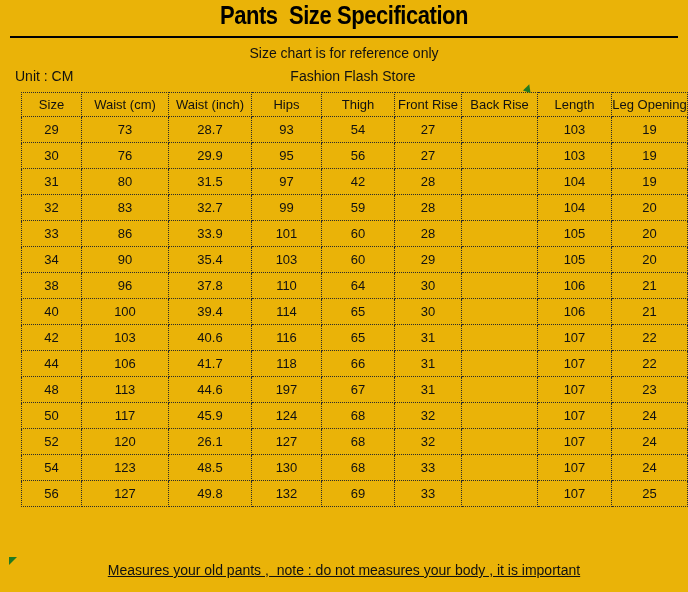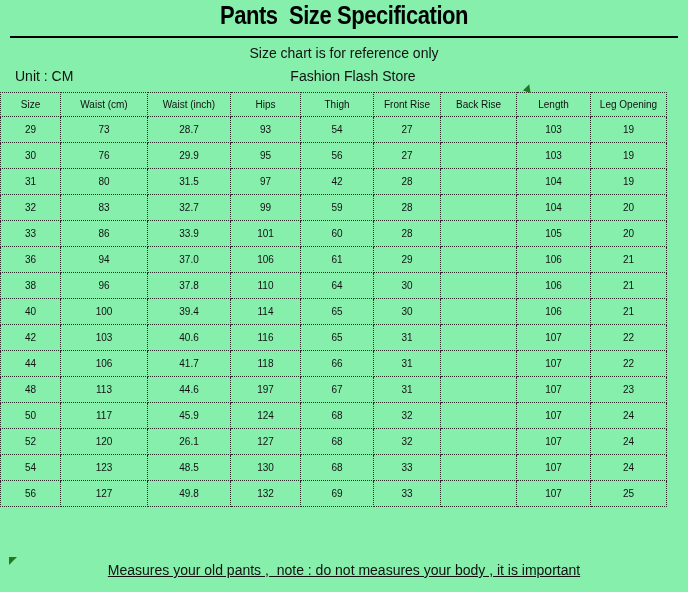--- a/index.html
+++ b/index.html
@@ -4,21 +4,21 @@
 <style>
   html, body {
     margin: 0;
     padding: 0;
     background: #ffffff;
   }
   .page {
     position: relative;
     width: 688px;
     height: 592px;
-    background: #86efac;
+    background: #eab308;
     font-family: "Liberation Sans", "DejaVu Sans", sans-serif;
     color: #111111;
     overflow: hidden;
   }
   .title {
     position: absolute;
     top: 1px;
     left: 0;
     width: 100%;
     margin: 0;
@@ -64,25 +64,25 @@
     position: absolute;
     left: 0;
     top: 0;
     width: 100%;
     text-align: center;
     padding-left: 9px;
   }
   table.size-table {
     position: absolute;
     top: 92px;
-    left: 0;
+    left: 21px;
     width: 666px;
     border-collapse: collapse;
     table-layout: fixed;
-    font-size: 10px;
+    font-size: 13px;
   }
   table.size-table th,
   table.size-table td {
     border: 1px dotted #2b2b2b;
     text-align: center;
     vertical-align: middle;
     padding: 0;
     font-weight: normal;
     color: #111111;
     overflow: hidden;
@@ -212,29 +212,29 @@
           <td>86</td>
           <td>33.9</td>
           <td>101</td>
           <td>60</td>
           <td>28</td>
           <td></td>
           <td>105</td>
           <td>20</td>
         </tr>
         <tr>
-          <td>36</td>
-          <td>94</td>
-          <td>37.0</td>
-          <td>106</td>
-          <td>61</td>
+          <td>34</td>
+          <td>90</td>
+          <td>35.4</td>
+          <td>103</td>
+          <td>60</td>
           <td>29</td>
           <td></td>
-          <td>106</td>
-          <td>21</td>
+          <td>105</td>
+          <td>20</td>
         </tr>
         <tr>
           <td>38</td>
           <td>96</td>
           <td>37.8</td>
           <td>110</td>
           <td>64</td>
           <td>30</td>
           <td></td>
           <td>106</td>

